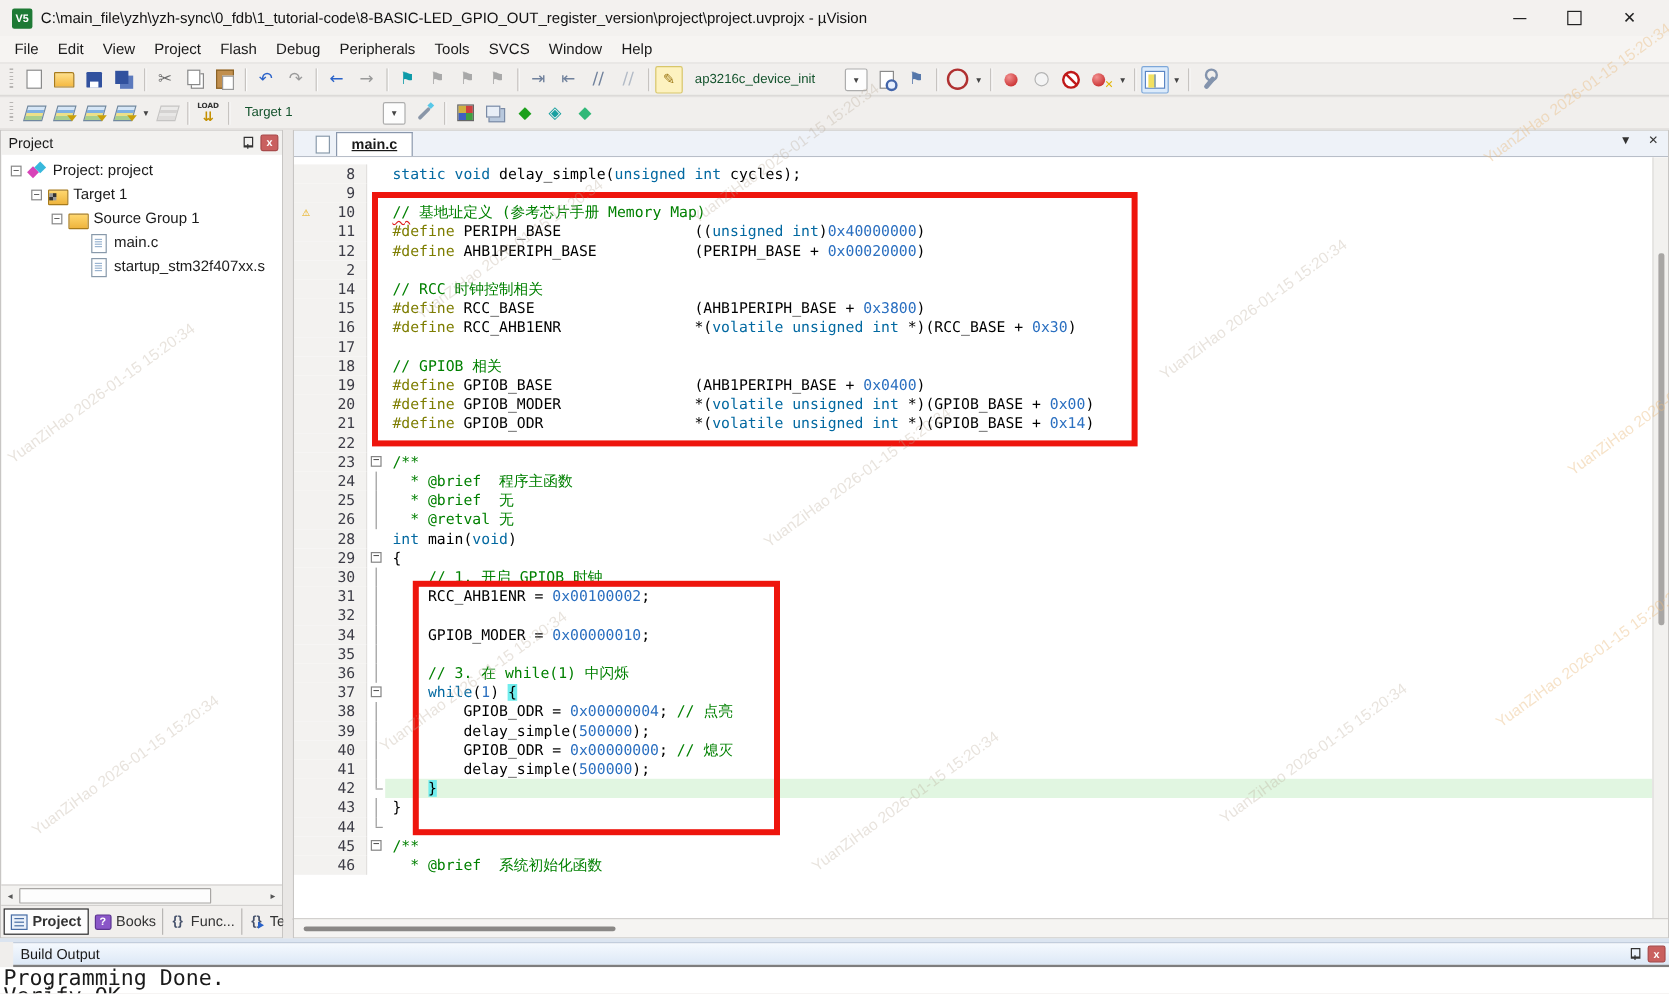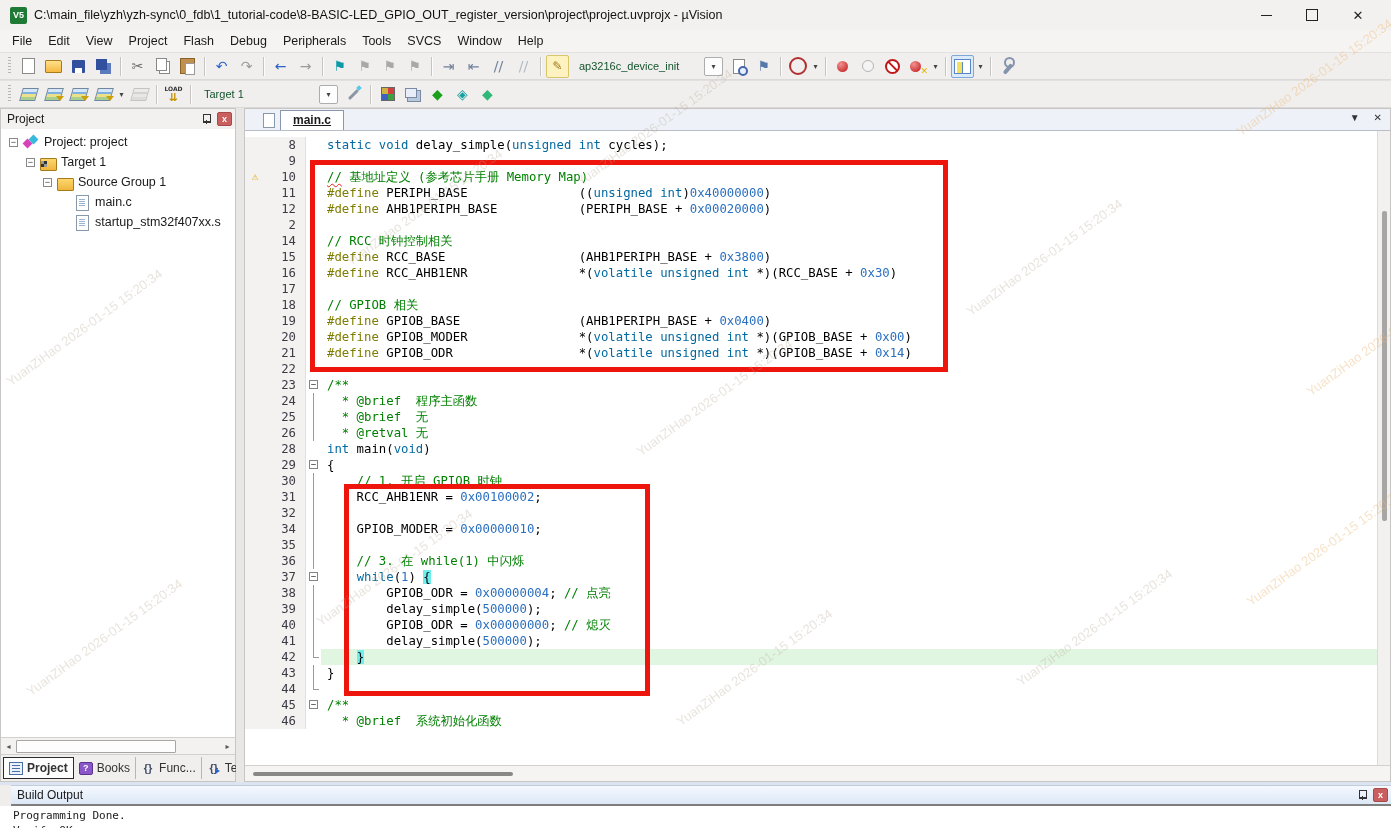--- a/index.html
+++ b/index.html
@@ -133,21 +133,21 @@
   .s-csq { color:#008000; text-decoration:underline wavy #e02020 1px; text-underline-offset:2px; }
   .vscroll { position:absolute; right:0; top:0; bottom:0; width:13px; background:#f2f1ef; border-left:1px solid #dddbd9; }
   .vthumb { position:absolute; left:4px; width:5px; top:80px; height:310px; background:#a8a6a4; border-radius:2px; }
   .ehscroll { height:16px; background:#f5f4f2; border-top:1px solid #d2d0ce; position:relative; flex:0 0 auto; }
   .ehthumb { position:absolute; left:8px; top:6px; width:260px; height:4px; background:#8a8886; border-radius:2px; }
 
   
   .hgap { height:3px; background:#dbe4f0; flex:0 0 auto; }
   .bo-header { height:21px; background:linear-gradient(#f5f9fe,#dce8f6); border-top:1px solid #c2cddc; border-bottom:2px solid #7e7e7e; display:flex; align-items:center; padding:0 3px 0 6px; font-size:12px; flex:0 0 auto;margin-left:11px; }
   .bo-header .ph-title { flex:1; }
-  .bo-content { flex:1; background:#fff; font-family:"DejaVu Sans Mono","Liberation Mono",monospace; font-size:11px; line-height:15px; padding:2px 0 0 13px; overflow:hidden; }
+  .bo-content { flex:1; background:#fff; font-family:"DejaVu Sans Mono","Liberation Mono",monospace; font-size:18px; line-height:15px; padding:2px 0 0 3px; overflow:hidden; }
 
   
   .overlay { position:absolute; inset:0; pointer-events:none; z-index:40; }
   .ann { position:absolute; border:5px solid #ee150d; }
   #ann1 { left:310px; top:160px; width:638px; height:212px; }
   #ann2 { left:344px; top:484px; width:306px; height:212px; }
   .wm { position:absolute; font-size:13px; color:rgba(182,168,150,0.32); transform:rotate(-36deg); white-space:nowrap; }
   .wm.orange { color:rgba(233,186,124,0.42); }
 </style>
 </head>

